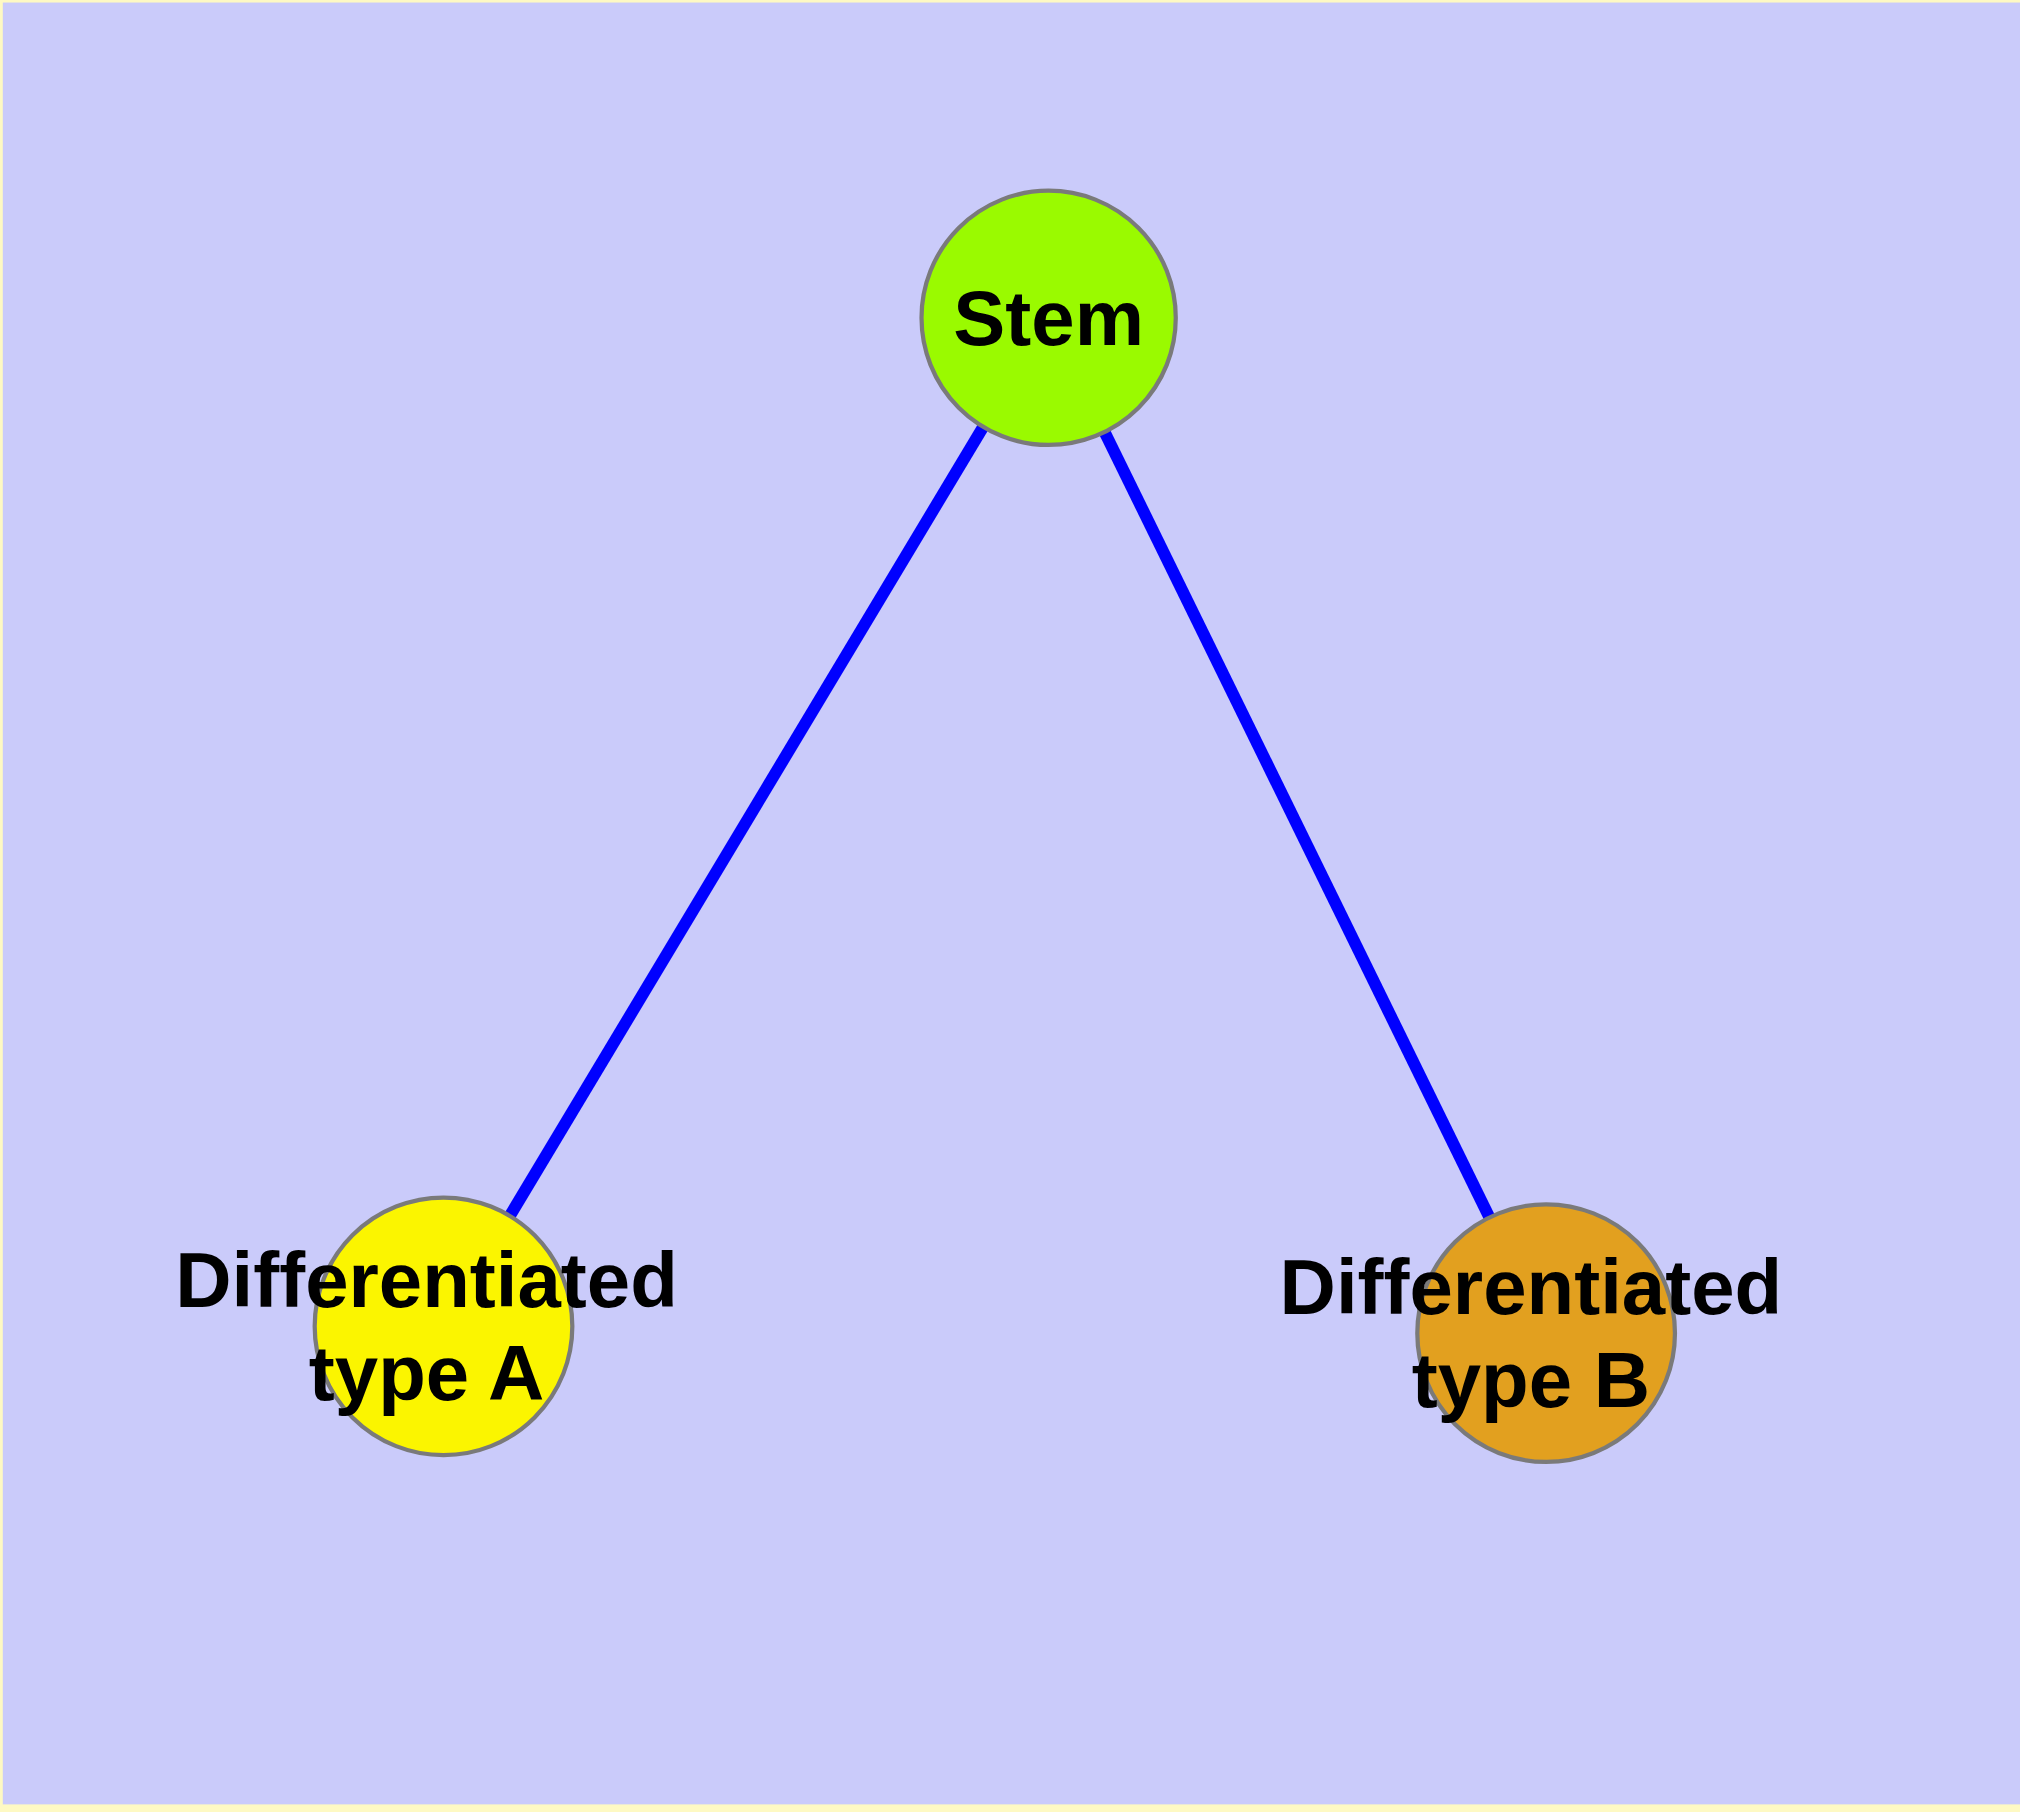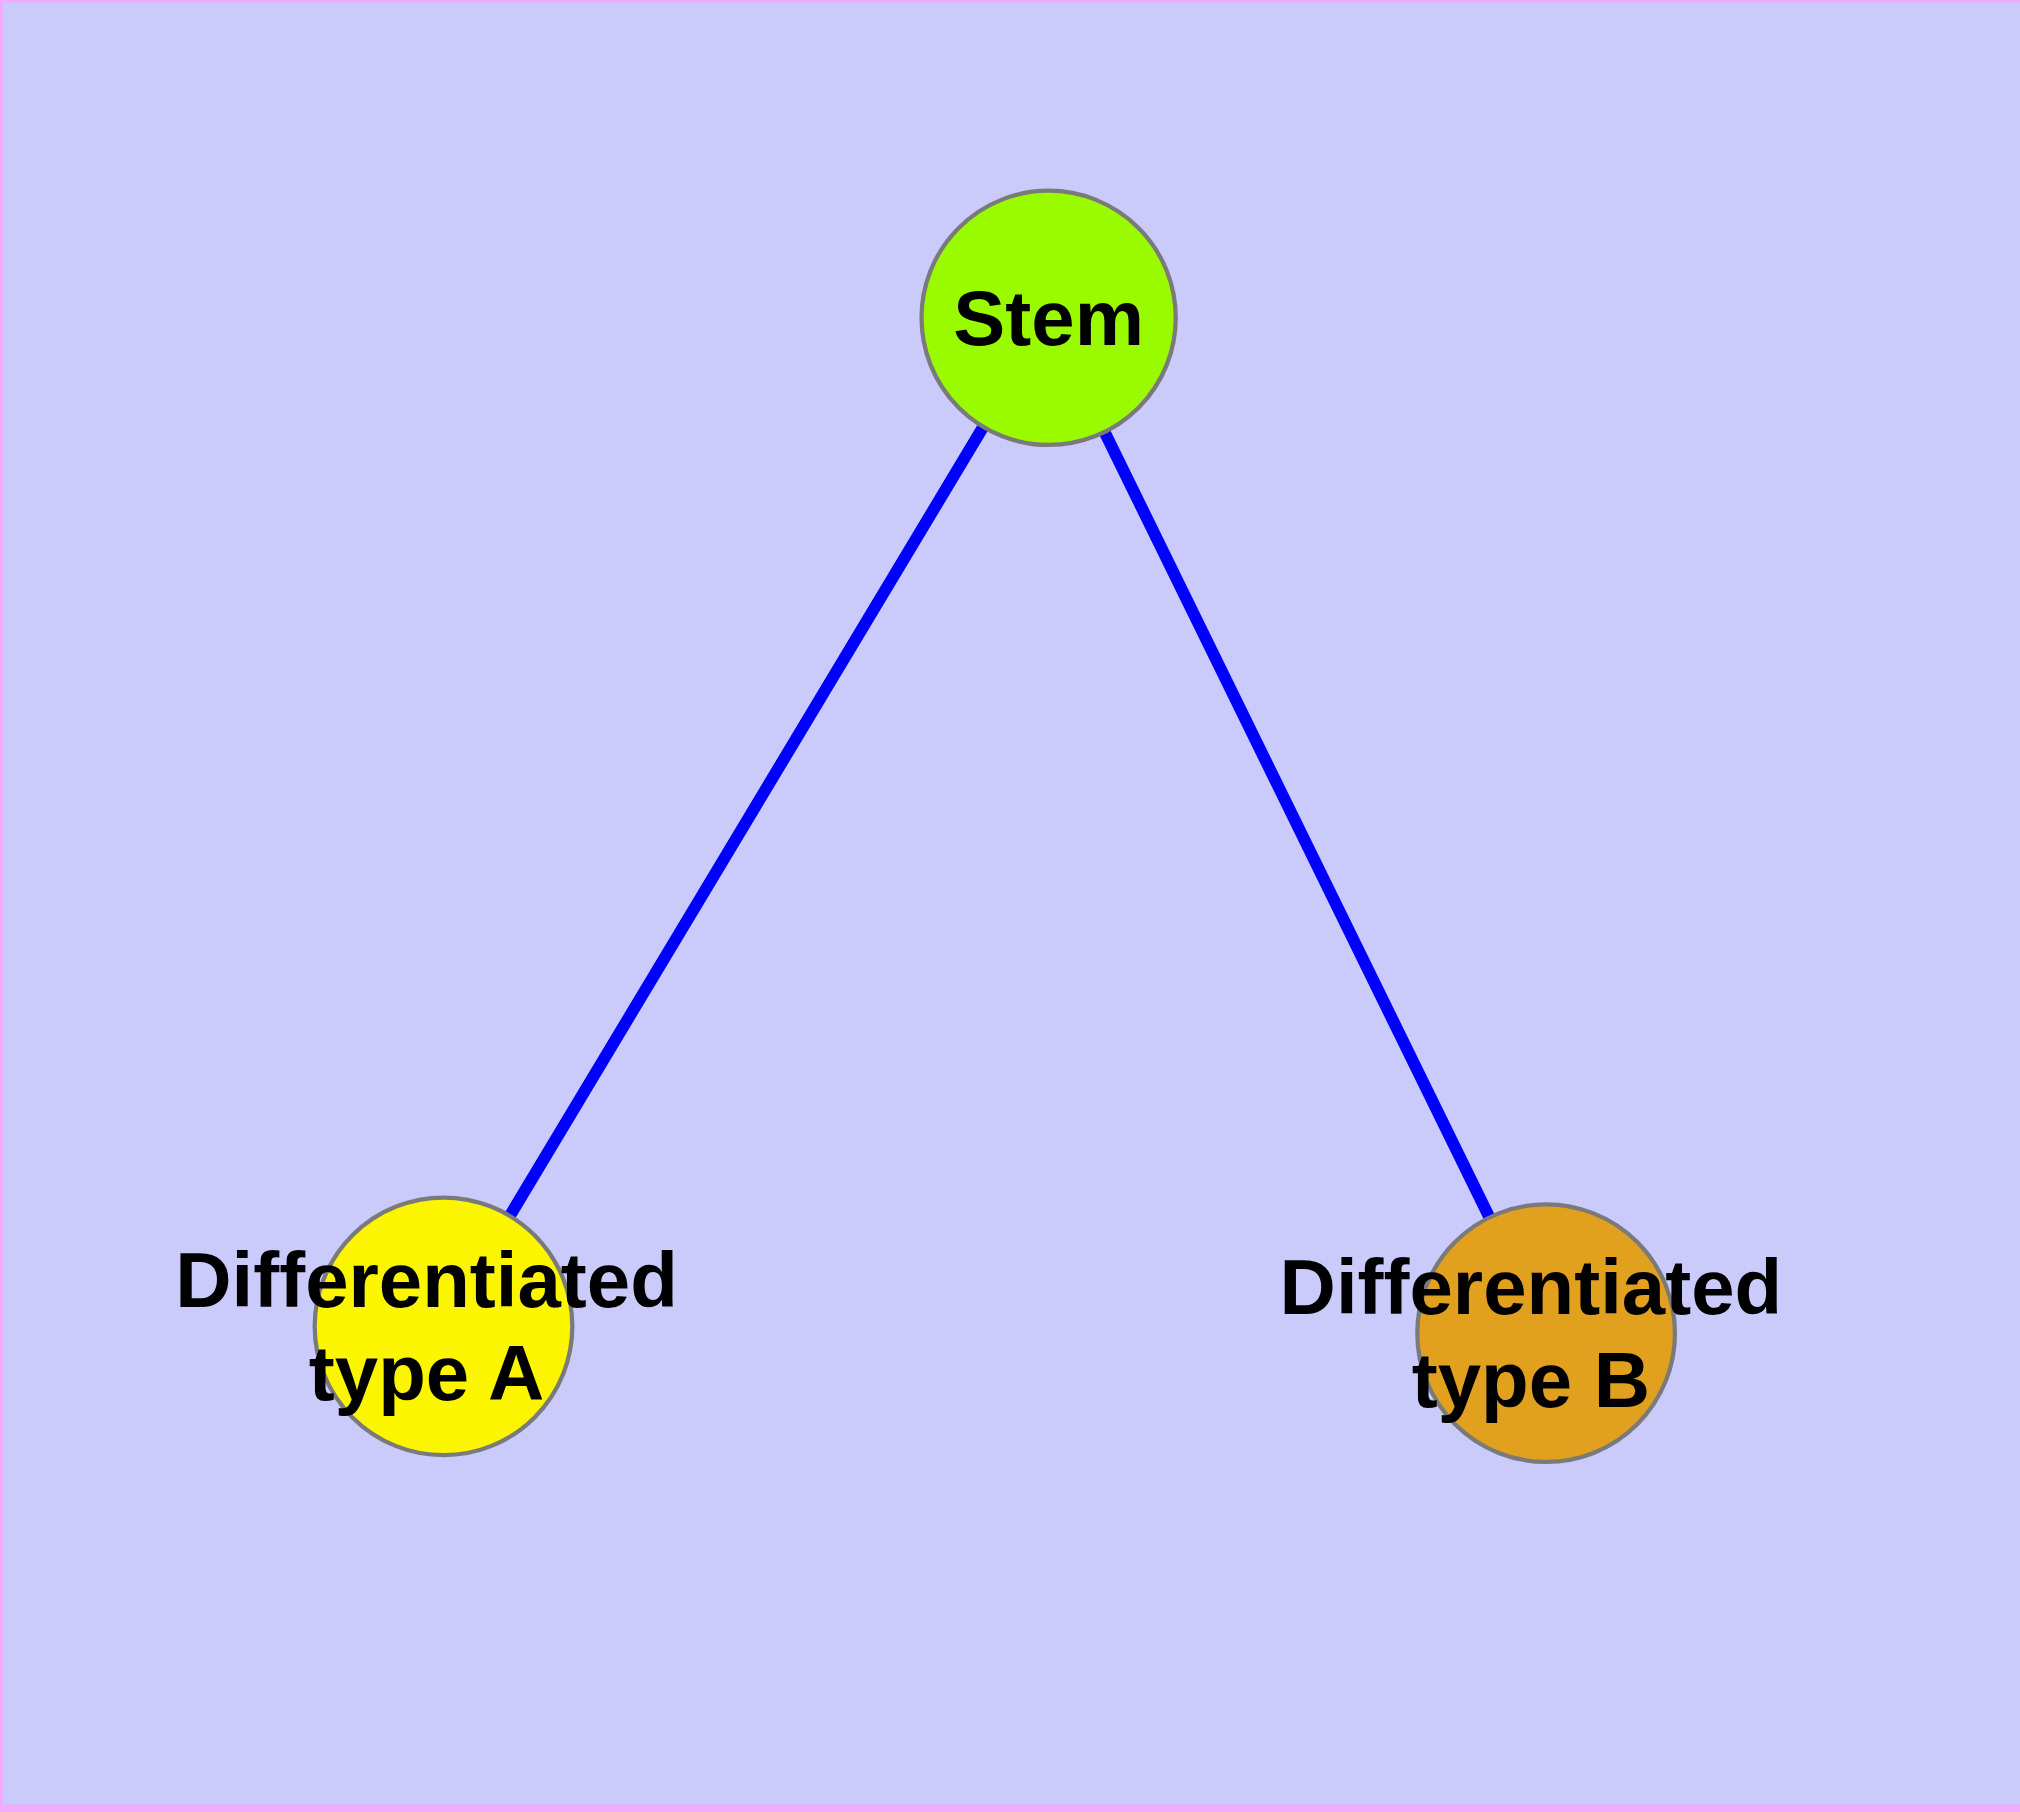--- a/index.html
+++ b/index.html
@@ -1,20 +1,20 @@
 <!DOCTYPE html>
 <html style="font-size:13.6px"><head>
 <meta charset="utf-8">
 <style>
   html, body { margin: 0; padding: 0; background: #ffffff; }
   .page {
     position: relative;
     width: 2021px;
     height: 1812px;
-    background: #f0abfc;
+    background: #fef9c3;
     overflow: hidden;
   }
   svg { display: block; }
   .node-label {
     font-family: "Liberation Sans", sans-serif;
     font-weight: 700;
     font-size: 92px;
     user-select: none;
   }
 </style>

